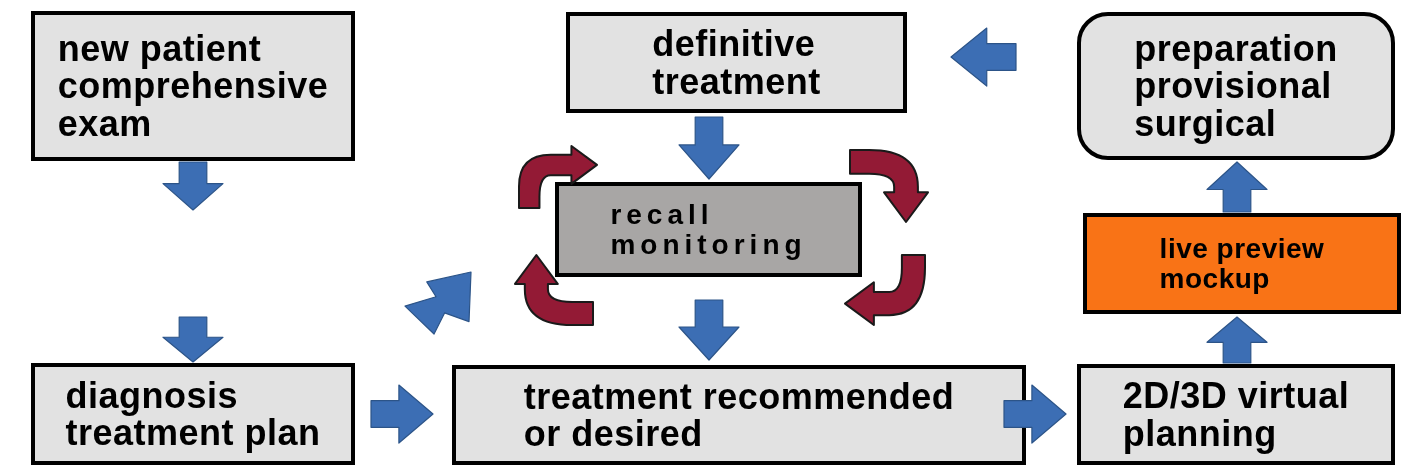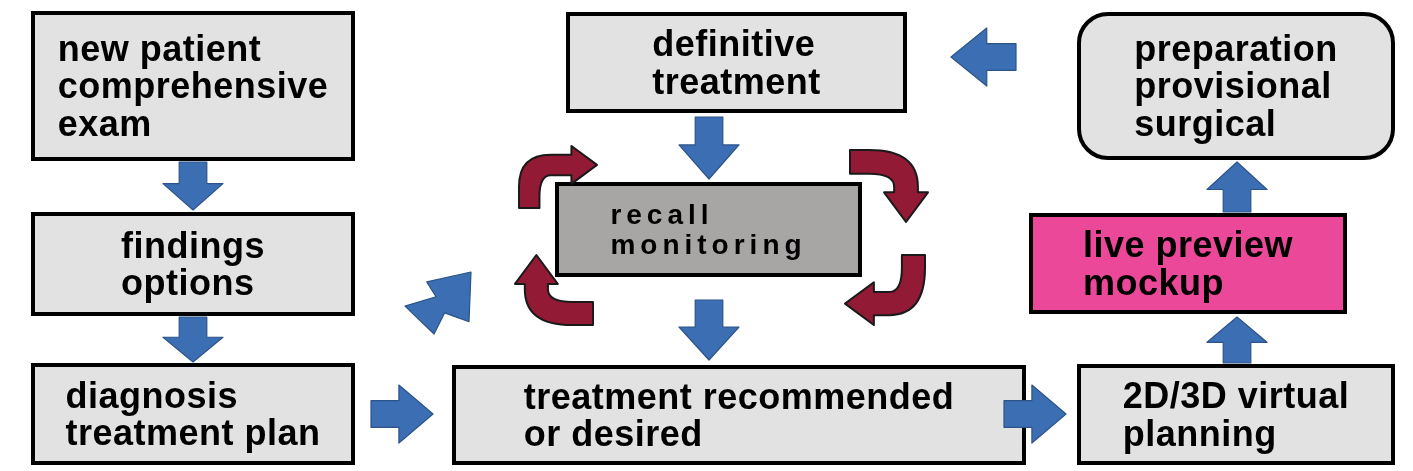--- a/index.html
+++ b/index.html
@@ -42,34 +42,32 @@
     pointer-events: none;
   }
 </style>
 </head>
 <body>
 
 <div id="canvas">
     <div class="node" style="left: 31px; top: 11px; width: 324px; height: 150px; font-size: 36px; background: rgb(226, 226, 226); border-color: rgb(0, 0, 0);">new patient
 comprehensive
 exam</div>
-    <div class="node" style="left: 31px; top: 212px; width: 324px; height: 104px; font-size: 36px; background: rgb(226, 226, 226); border-color: rgb(0, 0, 0);">findings
-options</div>
     <div class="node" style="left: 566px; top: 12px; width: 341px; height: 101px; font-size: 36px; background: rgb(226, 226, 226); border-color: rgb(0, 0, 0);">definitive
 treatment</div>
     <div class="node" style="left: 31px; top: 363px; width: 324px; height: 102px; font-size: 36px; background: rgb(226, 226, 226); border-color: rgb(0, 0, 0);">diagnosis
 treatment plan</div>
     <div class="node recall" style="left: 555px; top: 182px; width: 307px; height: 95px; font-size: 28px; background: rgb(168, 166, 165); border-color: rgb(0, 0, 0);">recall
 monitoring</div>
     <div class="node" style="left: 452px; top: 365px; width: 574px; height: 100px; font-size: 36px; background: rgb(226, 226, 226); border-color: rgb(0, 0, 0);">treatment recommended
 or desired</div>
     <div class="node" style="left: 1077px; top: 12px; width: 318px; height: 148px; font-size: 36px; background: rgb(226, 226, 226); border-color: rgb(0, 0, 0); border-radius: 31px;">preparation
 provisional
 surgical</div>
-    <div class="node" style="left: 1029px; top: 213px; width: 318px; height: 101px; font-size: 36px; background: #ec4899; border-color: rgb(0, 0, 0);">live preview
+    <div class="node" style="left: 1083px; top: 213px; width: 318px; height: 101px; font-size: 28px; background: #f97316; border-color: rgb(0, 0, 0);">live preview
 mockup</div>
     <div class="node" style="left: 1077px; top: 364px; width: 318px; height: 101px; font-size: 36px; background: rgb(226, 226, 226); border-color: rgb(0, 0, 0);">2D/3D virtual
 planning</div>
     <svg width="60" height="48" viewBox="0 0 60 48" class="arrow-svg" style="left: 163px; top: 162px;">
       <path d="M16.2,0 L43.8,0 L43.8,21.599999999999998 L60,21.599999999999998 L30,48 L0,21.599999999999998 L16.2,21.599999999999998 Z" fill="#3c6eb4" stroke="#2c5488" stroke-width="1.2" stroke-linejoin="round"></path>
     </svg>
     <svg width="60" height="45" viewBox="0 0 60 45" class="arrow-svg" style="left: 163px; top: 317px;">
       <path d="M16.2,0 L43.8,0 L43.8,20.249999999999996 L60,20.249999999999996 L30,45 L0,20.249999999999996 L16.2,20.249999999999996 Z" fill="#3c6eb4" stroke="#2c5488" stroke-width="1.2" stroke-linejoin="round"></path>
     </svg>
     <svg width="62" height="58" viewBox="0 0 62 58" class="arrow-svg" style="left: 371px; top: 385px;">

